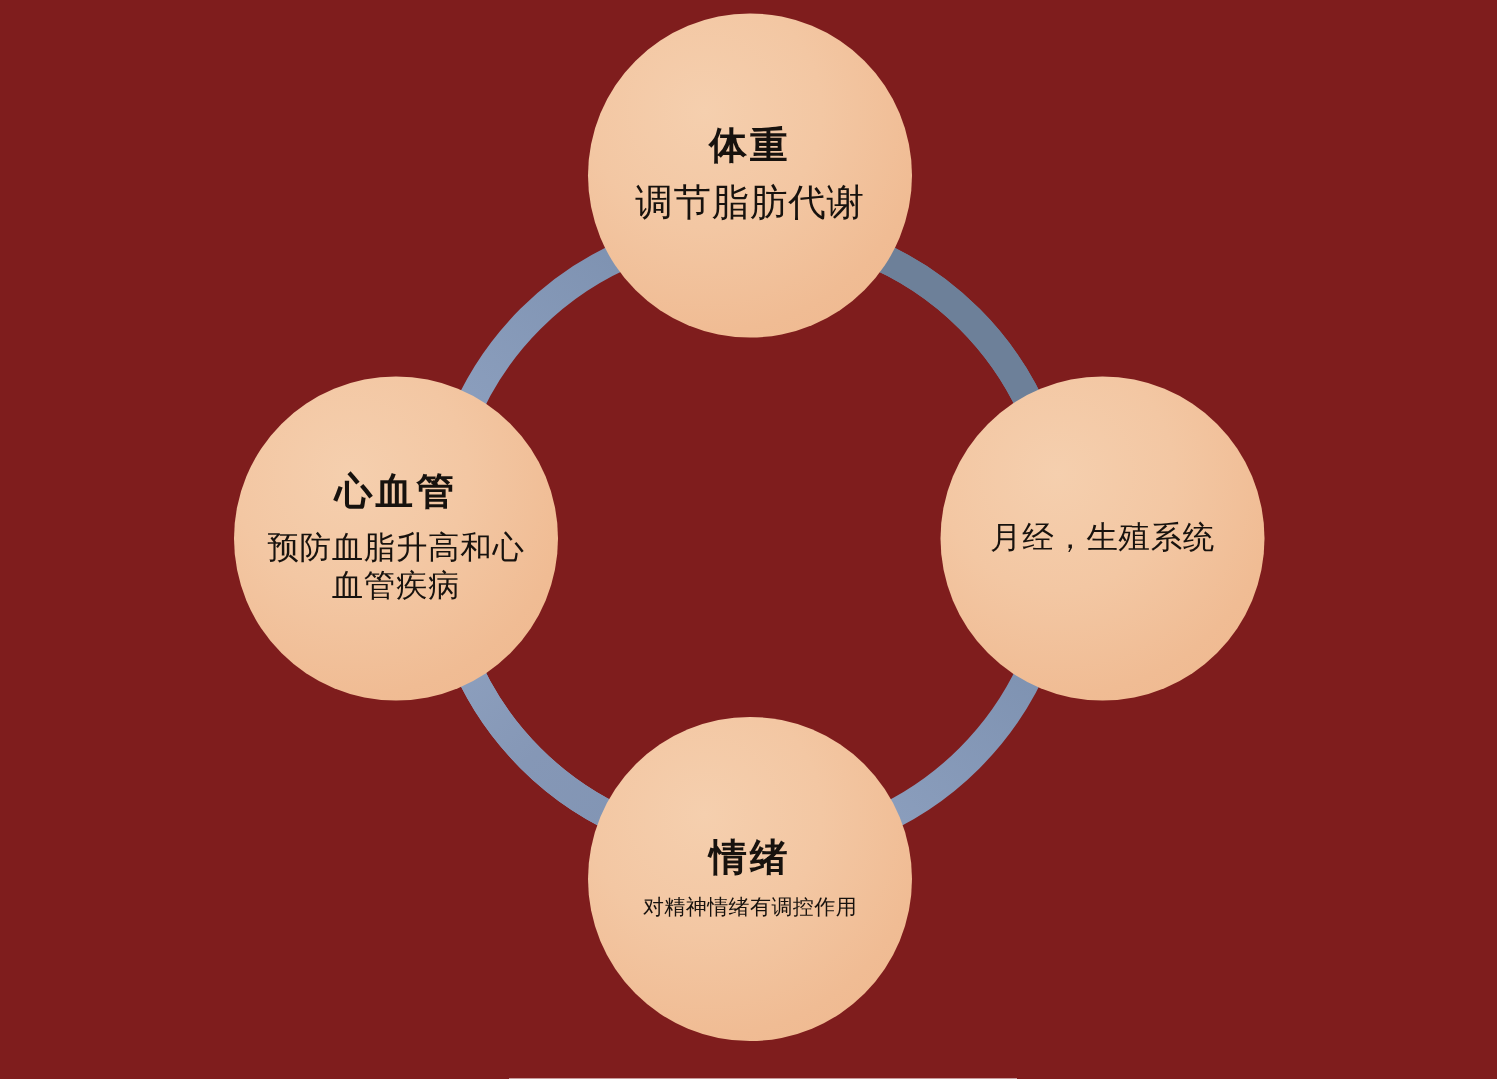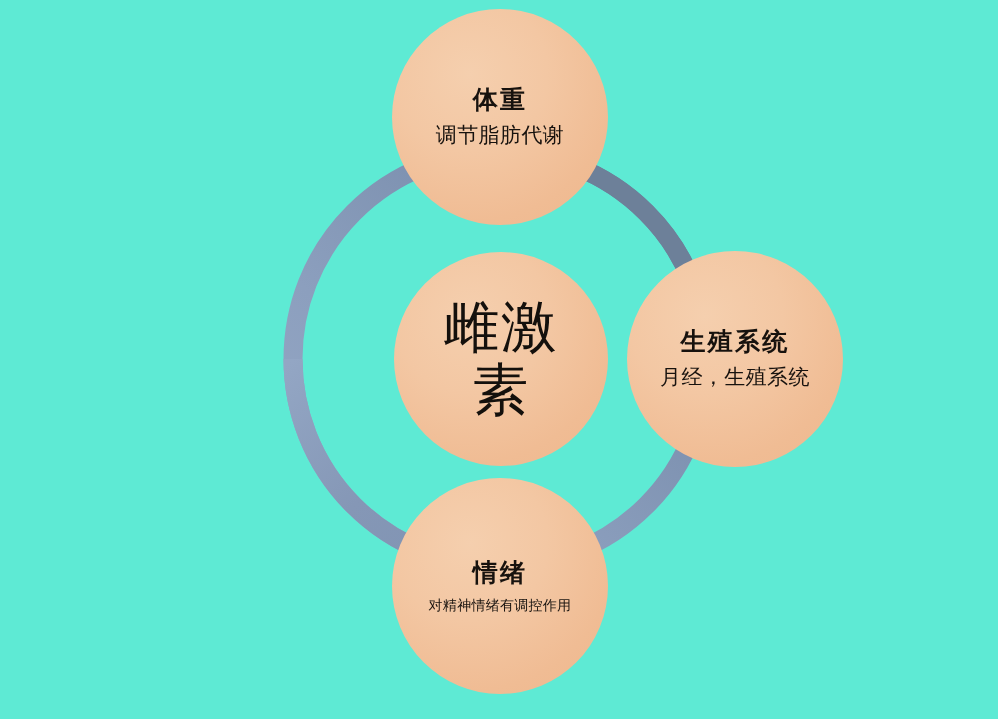--- a/index.html
+++ b/index.html
@@ -8,21 +8,21 @@
     padding: 0;
     background: #ffffff;
   }
   body {
     font-family: "Liberation Serif", "DejaVu Serif", serif;
   }
   #stage {
     position: relative;
     width: 998px;
     height: 719px;
-    background: #5eead4;
+    background: #7f1d1d;
     overflow: hidden;
   }
   #ring-layer {
     position: absolute;
     left: 0;
     top: 0;
     width: 998px;
     height: 719px;
   }
   .node {
@@ -53,21 +53,21 @@
     line-height: 1.22;
     letter-spacing: 0.02em;
   }
 
   
   #node-top {
     left: 392px; top: 9px;
     width: 216px; height: 216px;
   }
   #node-top .node-title { font-size: 25px; margin-bottom: 9px; }
-  #node-top .node-desc  { font-size: 21px; }
+  #node-top .node-desc  { font-size: 25px; }
 
   #node-left {
     left: 156px; top: 251px;
     width: 216px; height: 216px;
   }
   #node-left .node-title { font-size: 25px; margin-bottom: 9px; }
   #node-left .node-desc  { font-size: 21px; width: 180px; }
 
   #node-right {
     left: 627px; top: 251px;
@@ -122,28 +122,28 @@
     <path d="M 293 359 A 207 207 0 0 0 500 566" fill="none" stroke="url(#ringGradB)" stroke-width="19" stroke-linecap="butt"></path>
 
     <path d="M 500 152 A 207 207 0 0 1 707 359" fill="none" stroke="#6d8099" stroke-width="19" stroke-linecap="butt"></path>
   </svg>
 
   <div class="node peach" id="node-top">
     <div class="node-title">体重</div>
     <div class="node-desc">调节脂肪代谢</div>
   </div>
 
+  <div class="node peach" id="node-left">
+    <div class="node-title">心血管</div>
+    <div class="node-desc">预防血脂升高和心血管疾病</div>
+  </div>
 
   <div class="node peach" id="node-right">
-    <div class="node-title">生殖系统</div>
     <div class="node-desc">月经，生殖系统</div>
   </div>
 
   <div class="node peach" id="node-bottom">
     <div class="node-title">情绪</div>
     <div class="node-desc">对精神情绪有调控作用</div>
   </div>
 
-  <div class="node peach" id="node-center">
-    <div class="hub-label">雌激素</div>
-  </div>
 
 </div>
 
 </body></html>

